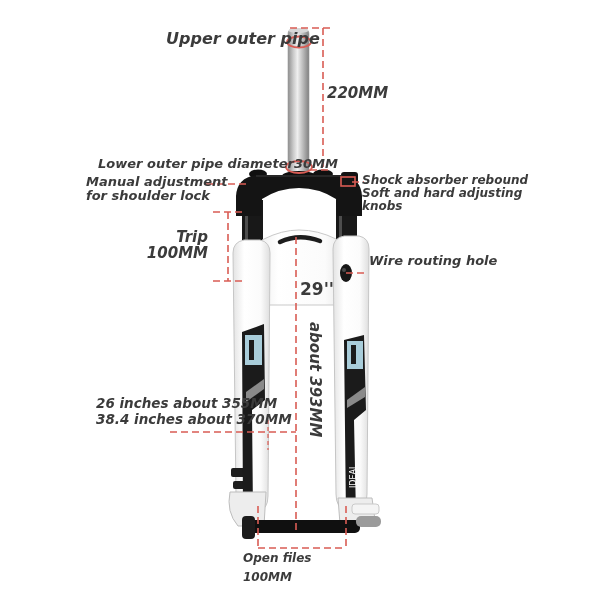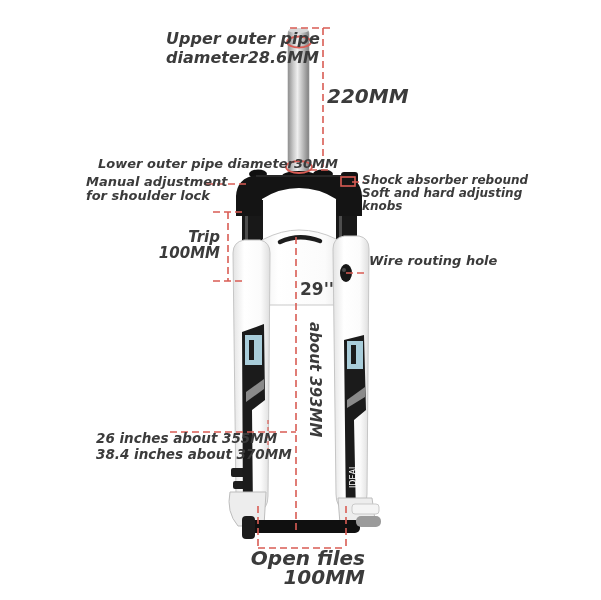--- a/index.html
+++ b/index.html
@@ -12,30 +12,30 @@
   html,body{margin:0;padding:0;background:#ffffff;}
   #stage{position:relative;width:601px;height:586px;background:#ffffff;overflow:hidden;
          font-family:"DejaVu Sans",sans-serif;}
   #fork-svg{position:absolute;left:0;top:0;}
   .lbl{position:absolute;font-style:italic;font-weight:bold;color:var(--label-text);white-space:nowrap;}
   .redline{stroke:var(--annotation-red);fill:none;}
   .dash{stroke-dasharray:7 4;stroke-width:1.6;}
   .dash-sm{stroke-dasharray:4 3;stroke-width:1.2;}
   .red-ellipse{stroke-width:1.8;}
   #lbl-upper-pipe{left:166px;top:29px;font-size:16px;line-height:19px;}
-  #lbl-220{left:327px;top:84px;font-size:20px;}
+  #lbl-220{left:327px;top:84px;font-size:15px;}
   #lbl-lower-pipe{left:98px;top:156px;font-size:13px;width:192px;text-align:right;}
   #lbl-shoulder{left:86px;top:175px;font-size:13px;line-height:14px;width:122px;text-align:center;}
   #lbl-shock{left:362px;top:174px;font-size:12px;line-height:13px;}
-  #lbl-trip{left:144px;top:229px;width:76px;text-align:right;font-size:15px;line-height:16px;}
+  #lbl-trip{left:132px;top:229px;width:76px;text-align:right;font-size:15px;line-height:16px;}
   #lbl-wire{left:369px;top:253px;font-size:13px;}
   #lbl-29{left:300px;top:279px;font-size:17px;font-style:normal;}
   #lbl-393{left:306px;top:322px;font-size:15px;writing-mode:vertical-rl;text-orientation:mixed;height:110px;}
-  #lbl-altsizes{left:96px;top:395px;font-size:13.5px;line-height:16px;margin-top:35px;}
-  #lbl-openfiles{left:243px;top:549px;width:122px;text-align:right;font-size:20px;line-height:19px;}
+  #lbl-altsizes{left:96px;top:395px;font-size:13.5px;line-height:16px;}
+  #lbl-openfiles{left:243px;top:549px;width:122px;text-align:left;font-size:12px;line-height:19px;}
 </style>
 </head>
 <body>
 
 <div id="stage">
 
   <svg id="fork-svg" width="601" height="600" viewBox="0 0 601 600">
     <defs>
       <linearGradient id="steelGrad" x1="0" y1="0" x2="1" y2="0">
         <stop offset="0" stop-color="#8f8f8f"></stop>
@@ -128,21 +128,20 @@
       <path class="redline dash" d="M170,432 H296"></path>
       <path class="redline dash-sm" d="M268,420 V450"></path>
       <path class="redline dash" d="M258,506 V548"></path>
       <path class="redline dash" d="M346,506 V548"></path>
       <path class="redline dash" d="M258,548 H346"></path>
     </g>
   </svg>
 
   <div id="lbl-upper-pipe" class="lbl">
     <div>Upper outer pipe</div>
-    <div>diameter28.6MM</div>
   </div>
 
   <div id="lbl-220" class="lbl">220MM</div>
 
   <div id="lbl-lower-pipe" class="lbl">Lower outer pipe diameter30MM</div>
 
   <div id="lbl-shock" class="lbl">
     <div>Shock absorber rebound</div>
     <div>Soft and hard adjusting</div>
     <div>knobs</div>

